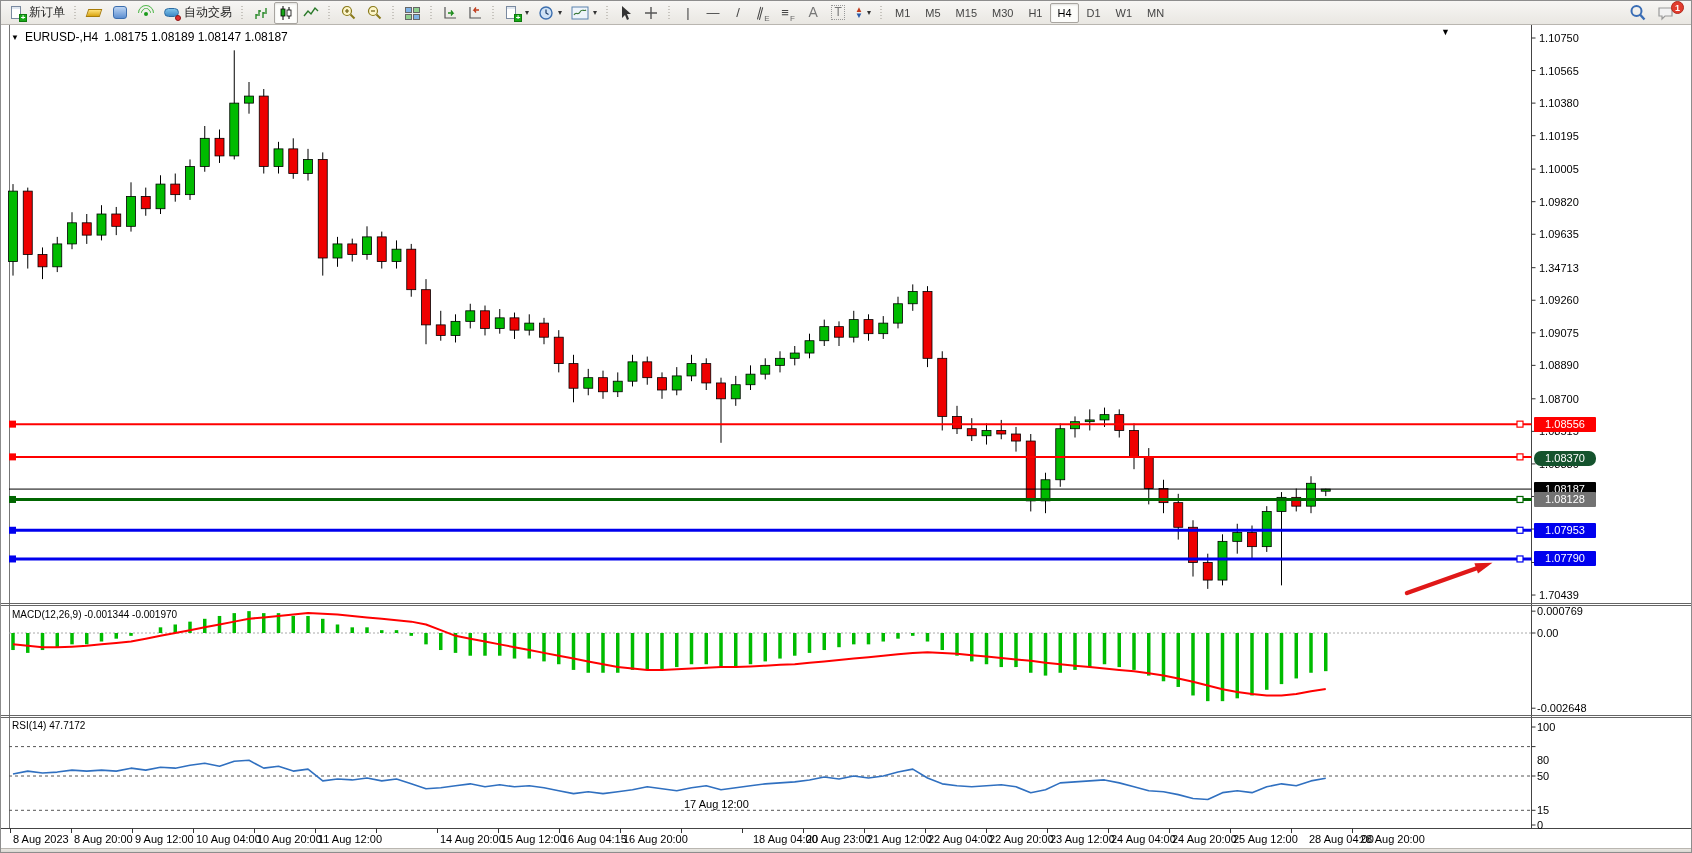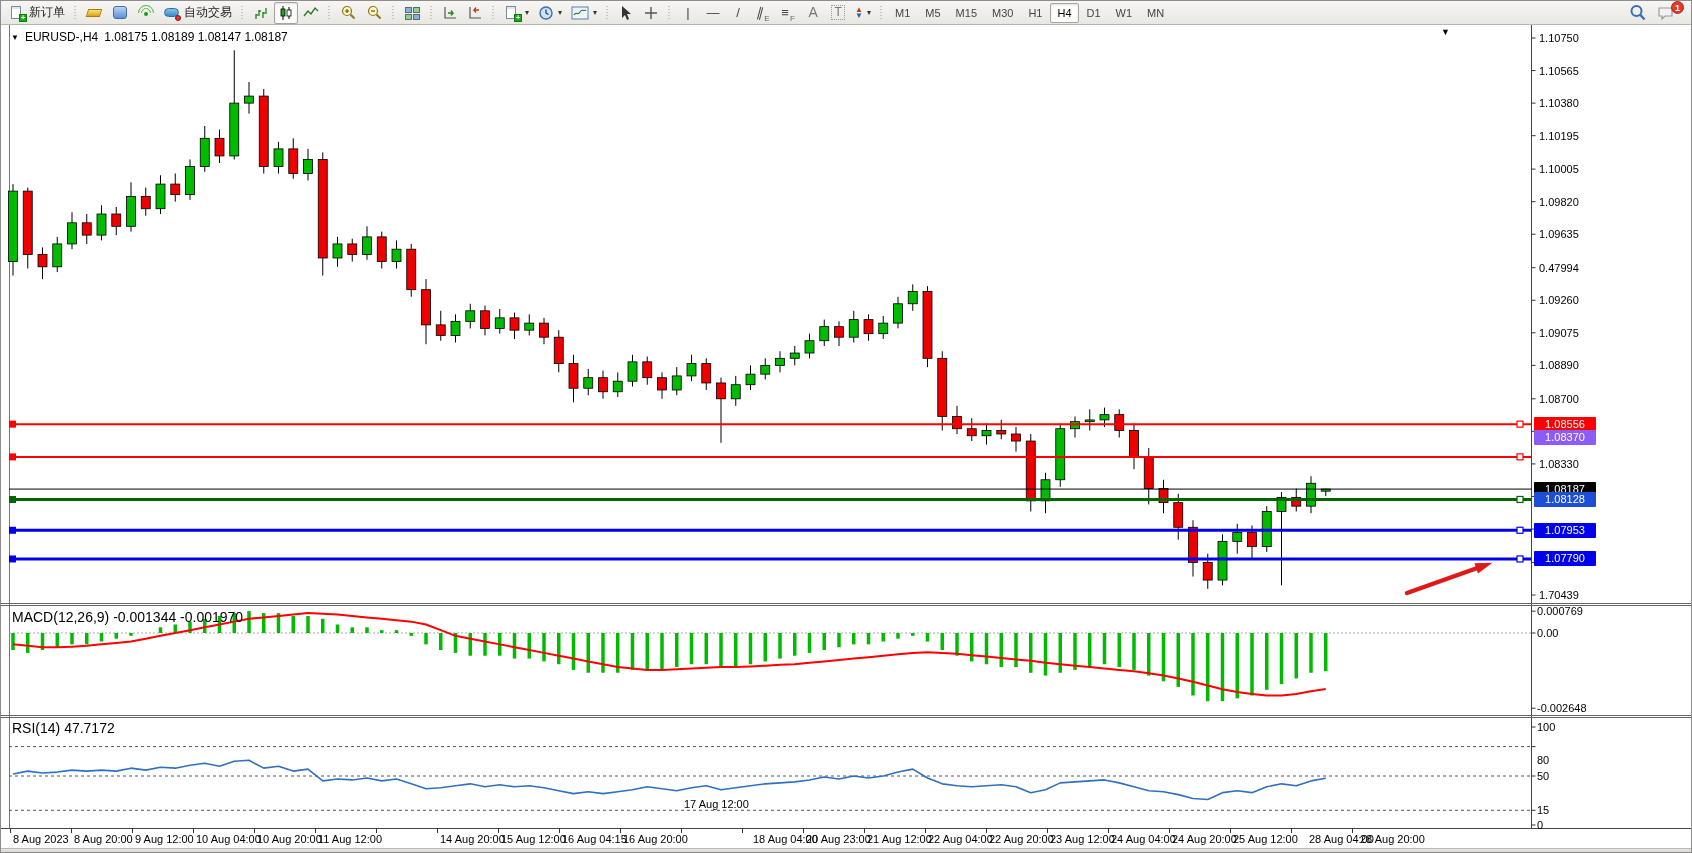--- a/index.html
+++ b/index.html
@@ -54,21 +54,21 @@
   
   #chart-region { position:absolute; top:24px; left:0; width:1692px; height:823px; background:#fff; }
   #chart-svg { position:absolute; left:0; top:0; }
   #labels-layer { position:absolute; left:0; top:0; width:100%; height:100%; pointer-events:none; }
   .ax-lbl { position:absolute; font-size:11px; color:#000; line-height:14px; white-space:nowrap; }
   .price-badge { position:absolute; left:1533px; width:62px; height:15px; color:#fff;
                  font-size:11px; line-height:15px; text-align:center; border-radius:1px; }
   #chart-title { position:absolute; left:10px; top:5px; font-size:12px; color:#000;
                  display:flex; align-items:center; gap:6px; }
   #chart-title .tri { font-size:8px; }
-  .ind-label { position:absolute; left:11px; font-size:14px; color:#000; white-space:nowrap; }
+  .ind-label { position:absolute; left:11px; font-size:10px; color:#000; white-space:nowrap; }
   #latest-marker { position:absolute; left:1440px; top:2px; font-size:9px; color:#000; }
   #bottom-strip { position:absolute; left:0; top:847px; width:100%; height:6px;
                   background:linear-gradient(#e9e7e2,#cfccc6); border-top:1px solid #b9b6b0; }
 </style>
 </head>
 <body>
 
 <div id="app">
 
   <div id="toolbar">
@@ -604,21 +604,21 @@
         <polygon points="1491.4230162884467,537.652349476473 1477.008857623058,548.4892254454712 1473.4026015673112,538.3382824737397" fill="#e01818"></polygon>
       </svg>
     <div id="labels-layer">
         <div class="ax-lbl" style="left: 1538px; top: 6px;">1.10750</div>
         <div class="ax-lbl" style="left: 1538px; top: 38.56px;">1.10565</div>
         <div class="ax-lbl" style="left: 1538px; top: 71.12px;">1.10380</div>
         <div class="ax-lbl" style="left: 1538px; top: 103.68px;">1.10195</div>
         <div class="ax-lbl" style="left: 1538px; top: 137.12px;">1.10005</div>
         <div class="ax-lbl" style="left: 1538px; top: 169.68px;">1.09820</div>
         <div class="ax-lbl" style="left: 1538px; top: 202.24px;">1.09635</div>
-        <div class="ax-lbl" style="left: 1538px; top: 235.68px;">0.47994</div>
+        <div class="ax-lbl" style="left: 1538px; top: 235.68px;">1.34713</div>
         <div class="ax-lbl" style="left: 1538px; top: 268.24px;">1.09260</div>
         <div class="ax-lbl" style="left: 1538px; top: 300.8px;">1.09075</div>
         <div class="ax-lbl" style="left: 1538px; top: 333.36px;">1.08890</div>
         <div class="ax-lbl" style="left: 1538px; top: 366.8px;">1.08700</div>
         <div class="ax-lbl" style="left: 1538px; top: 399.36px;">1.08515</div>
         <div class="ax-lbl" style="left: 1538px; top: 431.92px;">1.08330</div>
         <div class="ax-lbl" style="left: 1538px; top: 464.48px;">1.08145</div>
         <div class="ax-lbl" style="left: 1538px; top: 497.04px;">1.07960</div>
         <div class="ax-lbl" style="left: 1538px; top: 530.48px;">1.07770</div>
         <div class="ax-lbl" style="left: 1538px; top: 563.04px;">1.70439</div>
@@ -647,23 +647,23 @@
         <div class="ax-lbl" style="left: 866px; top: 807px;">21 Aug 12:00</div>
         <div class="ax-lbl" style="left: 927px; top: 807px;">22 Aug 04:00</div>
         <div class="ax-lbl" style="left: 988px; top: 807px;">22 Aug 20:00</div>
         <div class="ax-lbl" style="left: 1049px; top: 807px;">23 Aug 12:00</div>
         <div class="ax-lbl" style="left: 1110px; top: 807px;">24 Aug 04:00</div>
         <div class="ax-lbl" style="left: 1171px; top: 807px;">24 Aug 20:00</div>
         <div class="ax-lbl" style="left: 1232px; top: 807px;">25 Aug 12:00</div>
         <div class="ax-lbl" style="left: 1293px; top: 807px; margin-left: 15px;">28 Aug 04:00</div>
         <div class="ax-lbl" style="left: 1346px; top: 807px; padding-left: 13px;">28 Aug 20:00</div>
         <div class="price-badge" style="top: 391.644px; background: rgb(255, 0, 0);">1.08556</div>
-        <div class="price-badge" style="top: 405px; background: #8b5cf6;">1.08370</div>
+        <div class="price-badge" style="top: 426px; background: #14532d; border-radius: 7px;">1.08370</div>
         <div class="price-badge" style="top: 456.588px; background: rgb(0, 0, 0);">1.08187</div>
-        <div class="price-badge" style="top: 466.972px; background: #1d4ed8;">1.08128</div>
+        <div class="price-badge" style="top: 466.972px; background: #737373;">1.08128</div>
         <div class="price-badge" style="top: 497.772px; background: rgb(0, 0, 238);">1.07953</div>
         <div class="price-badge" style="top: 526.46px; background: rgb(0, 0, 238);">1.07790</div>
       </div>
 
     <div id="chart-title">
       <span class="tri">▼</span>
       <span>EURUSD-,H4</span>
       <span>1.08175 1.08189 1.08147 1.08187</span>
     </div>
     <div id="latest-marker">▼</div>

